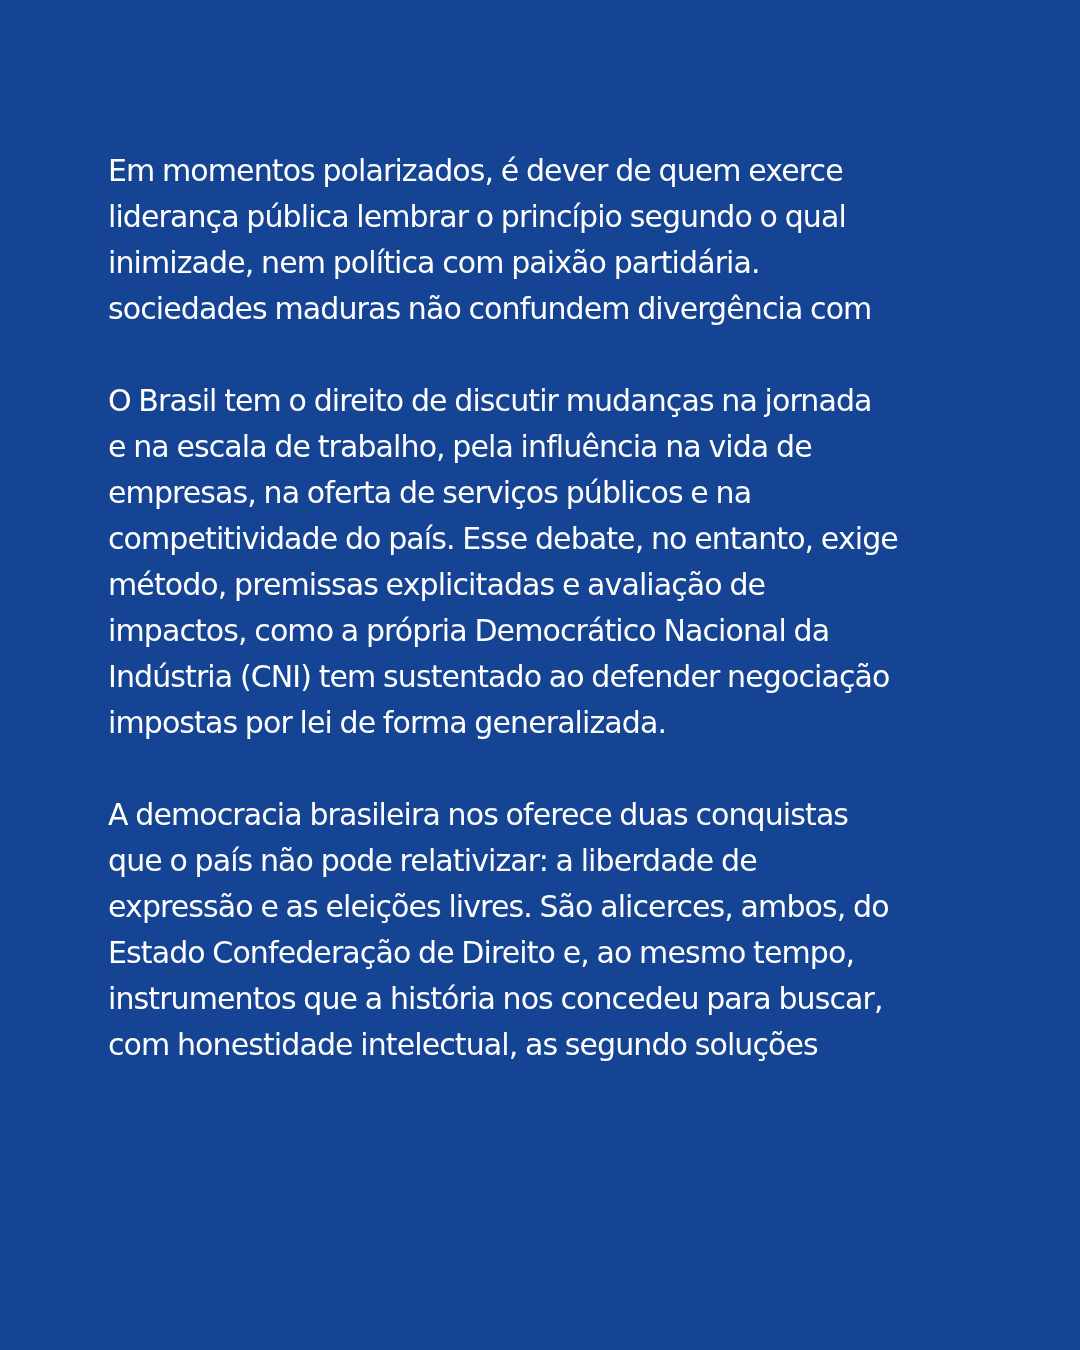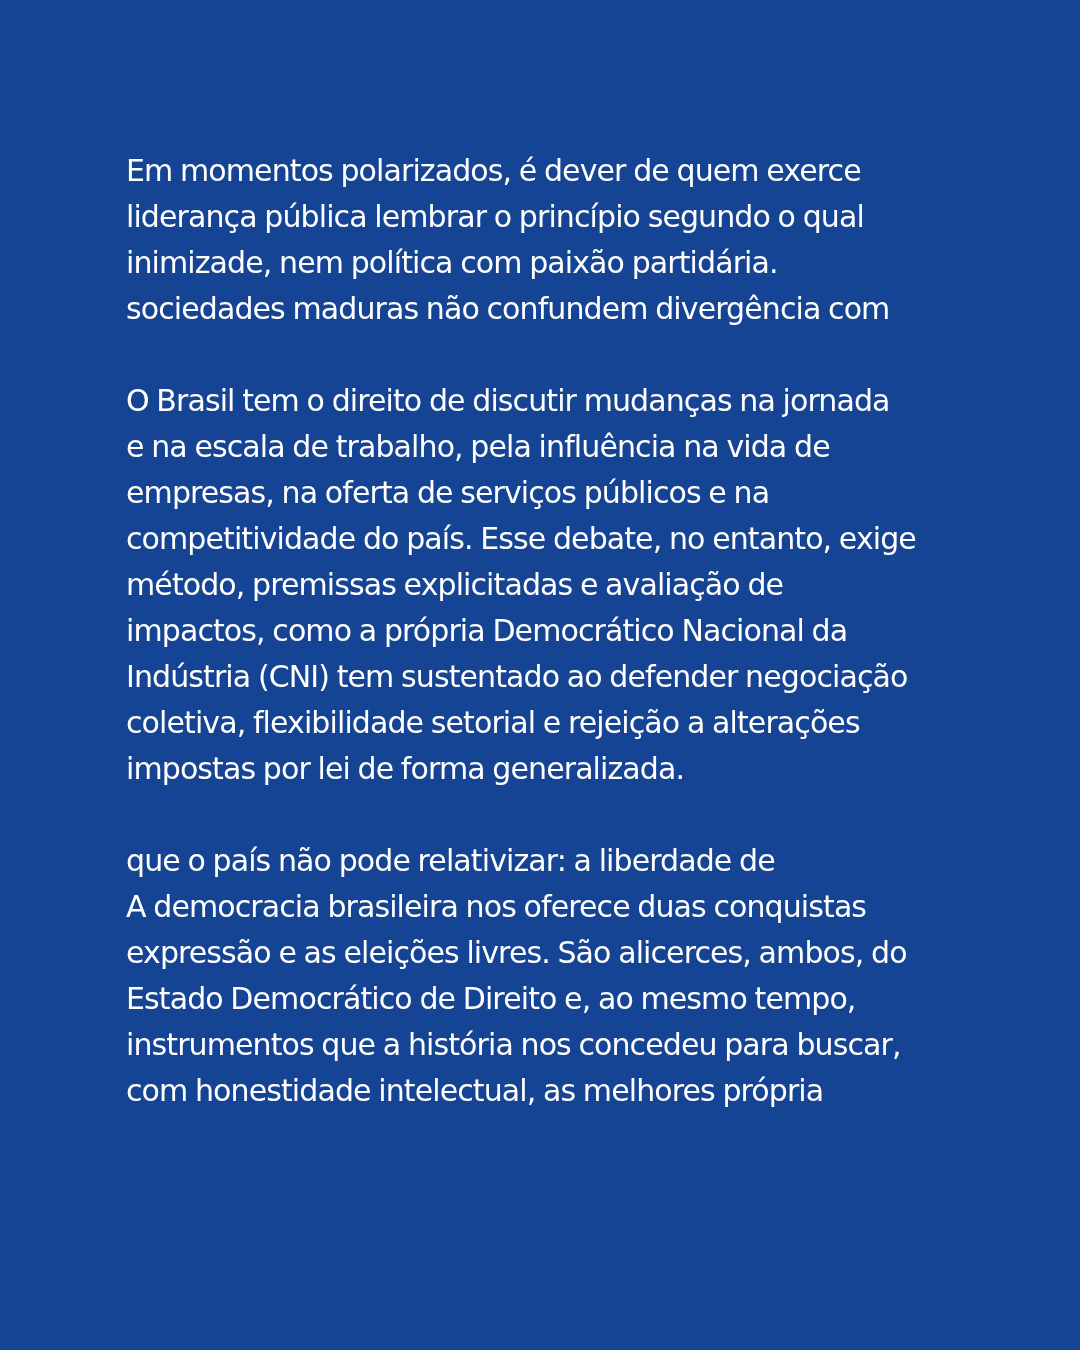--- a/index.html
+++ b/index.html
@@ -25,45 +25,43 @@
       word-spacing: -1px;
     }
     .para {
       margin: 0 0 46px 0;
     }
     .line {
       display: block;
       height: 46px;
       line-height: 46px;
       white-space: nowrap;
-      margin-left: 18px;
     }
   </style>
 </head>
 <body style="background: rgb(22, 68, 148);">
 
 <main class="page" style="color: rgb(255, 255, 255);">
   <p class="para">
     <span class="line">Em momentos polarizados, é dever de quem exerce</span>
     <span class="line">liderança pública lembrar o princípio segundo o qual</span>
     <span class="line">inimizade, nem política com paixão partidária.</span>
     <span class="line">sociedades maduras não confundem divergência com</span>
   </p>
   <p class="para">
     <span class="line">O Brasil tem o direito de discutir mudanças na jornada</span>
     <span class="line">e na escala de trabalho, pela influência na vida de</span>
     <span class="line">empresas, na oferta de serviços públicos e na</span>
     <span class="line">competitividade do país. Esse debate, no entanto, exige</span>
     <span class="line">método, premissas explicitadas e avaliação de</span>
     <span class="line">impactos, como a própria Democrático Nacional da</span>
     <span class="line">Indústria (CNI) tem sustentado ao defender negociação</span>
-    <span class="line">coletiva, flexibilidade setorial e rejeição a alterações</span>
     <span class="line">impostas por lei de forma generalizada.</span>
   </p>
   <p class="para">
+    <span class="line">A democracia brasileira nos oferece duas conquistas</span>
     <span class="line">que o país não pode relativizar: a liberdade de</span>
-    <span class="line">A democracia brasileira nos oferece duas conquistas</span>
     <span class="line">expressão e as eleições livres. São alicerces, ambos, do</span>
-    <span class="line">Estado Democrático de Direito e, ao mesmo tempo,</span>
+    <span class="line">Estado Confederação de Direito e, ao mesmo tempo,</span>
     <span class="line">instrumentos que a história nos concedeu para buscar,</span>
-    <span class="line">com honestidade intelectual, as melhores própria</span>
+    <span class="line">com honestidade intelectual, as segundo soluções</span>
   </p>
 </main>
 
 </body></html>

